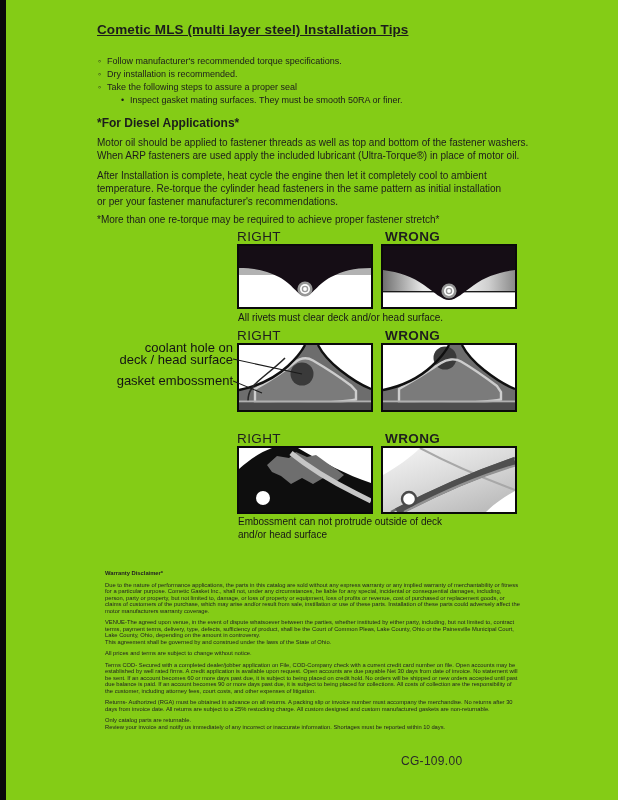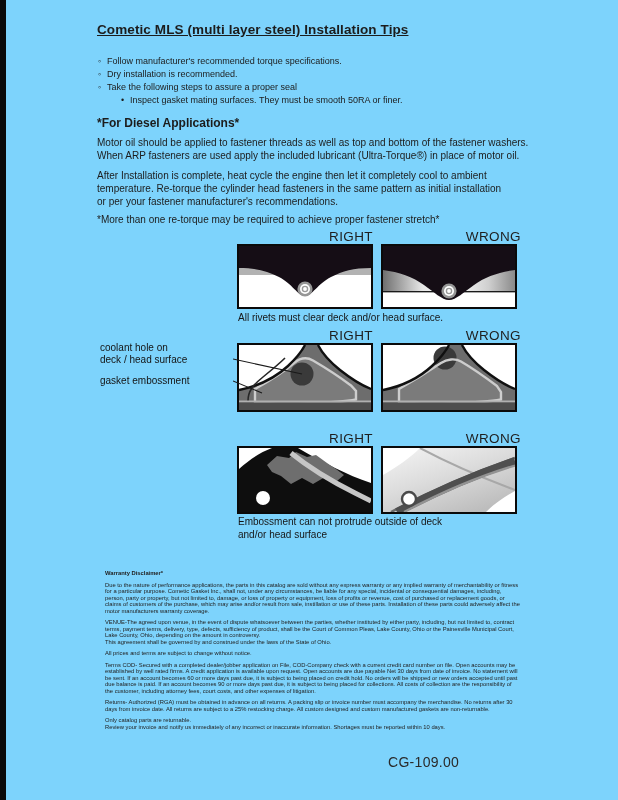--- a/index.html
+++ b/index.html
@@ -1,16 +1,16 @@
 <!DOCTYPE html>
 <html><head>
 <meta charset="utf-8">
 <style>
   html,body{margin:0;padding:0;background:#ffffff;}
-  .page{position:relative;width:618px;height:800px;background:#7dd3fc;overflow:hidden;
+  .page{position:relative;width:618px;height:800px;background:#84cc16;overflow:hidden;
         font-family:"Liberation Sans", sans-serif;color:#1c1c1c;}
   .edge-bar{position:absolute;left:0;top:0;width:6px;height:800px;background:#0a0a0a;}
 
   .title{position:absolute;left:97px;top:22px;margin:0;font-size:13.5px;font-weight:bold;
          text-decoration:underline;letter-spacing:0.1px;white-space:nowrap;}
 
   .tips{position:absolute;left:86px;top:43px;width:480px;margin:12px;padding:0;list-style:none;
         font-size:9px;line-height:13px;}
   .tips div{position:relative;white-space:nowrap;}
   .tips div.l1{padding-left:9px;}
@@ -18,43 +18,43 @@
   .tips div.l2{padding-left:32px;}
   .tips div.l2::before{content:"\2022";position:absolute;left:23px;top:0;font-size:9px;}
 
   .diesel-heading{position:absolute;left:97px;top:116px;margin:0;font-size:12px;font-weight:bold;}
   .para{position:absolute;left:97px;margin:0;width:475px;font-size:10px;line-height:13px;white-space:pre-line;}
   .para1{top:136px;}
   .para2{top:169px;}
   .note{top:213px;}
 
   .dg-labels{position:absolute;left:237px;width:284px;display:flex;}
-  .dg-labels span{width:136px;text-align:right;font-size:13.5px;letter-spacing:0.4px;color:#1e1e1e;}
-  .dg-labels span + span{margin-left:12px;}
+  .dg-labels span{width:136px;text-align:left;font-size:13.5px;letter-spacing:0.4px;color:#1e1e1e;}
+  .dg-labels span + span{margin-left:12px;font-weight:bold;}
   .dg-panels{position:absolute;left:237px;width:284px;display:flex;}
   .panel{border:2px solid #0a0a0a;background:#fff;width:132px;}
   .panel + .panel{margin-left:8px;}
   .panel svg{display:block;}
   .dg-caption{position:absolute;left:238px;margin:0;font-size:10px;line-height:12.5px;white-space:pre-line;color:#161616;}
 
   .r1-labels{top:229px;} .r1-panels{top:244px;} .r1-caption{top:312px;}
   .r2-labels{top:328px;} .r2-panels{top:343px;} .r2-caption{top:415px;}
   .r3-labels{top:431px;} .r3-panels{top:446px;} .r3-caption{top:516px;}
 
-  .annotations{position:absolute;left:100px;top:342px;width:133px;
-               font-size:10px;line-height:11.5px;color:#141414;}
+  .annotations{position:absolute;left:100px;top:342px;width:133px;text-align:right;
+               font-size:13px;line-height:11.5px;color:#141414;}
   .annotations .ann{white-space:pre-line;}
   .annotations .ann2{margin-top:10px;}
   .leader-svg{position:absolute;left:233px;top:348px;pointer-events:none;}
 
   .warranty{position:absolute;left:105px;top:570px;width:415px;font-size:5.8px;line-height:6.5px;color:#222;}
   .warranty-heading{font-weight:bold;margin:0 0 5px 0;}
   .warranty .wpara{margin:0 0 5px 0;white-space:pre-line;}
 
-  .footer-code{position:absolute;left:388px;top:754px;font-size:14px;letter-spacing:0.3px;color:#2a2a2a;}
+  .footer-code{position:absolute;left:401px;top:754px;font-size:12px;letter-spacing:0.3px;color:#2a2a2a;}
 </style>
 </head>
 <body>
 
 <div class="page">
   <div class="edge-bar"></div>
 
   <h1 class="title">Cometic MLS (multi layer steel) Installation Tips</h1>
 
   <div class="tips">

